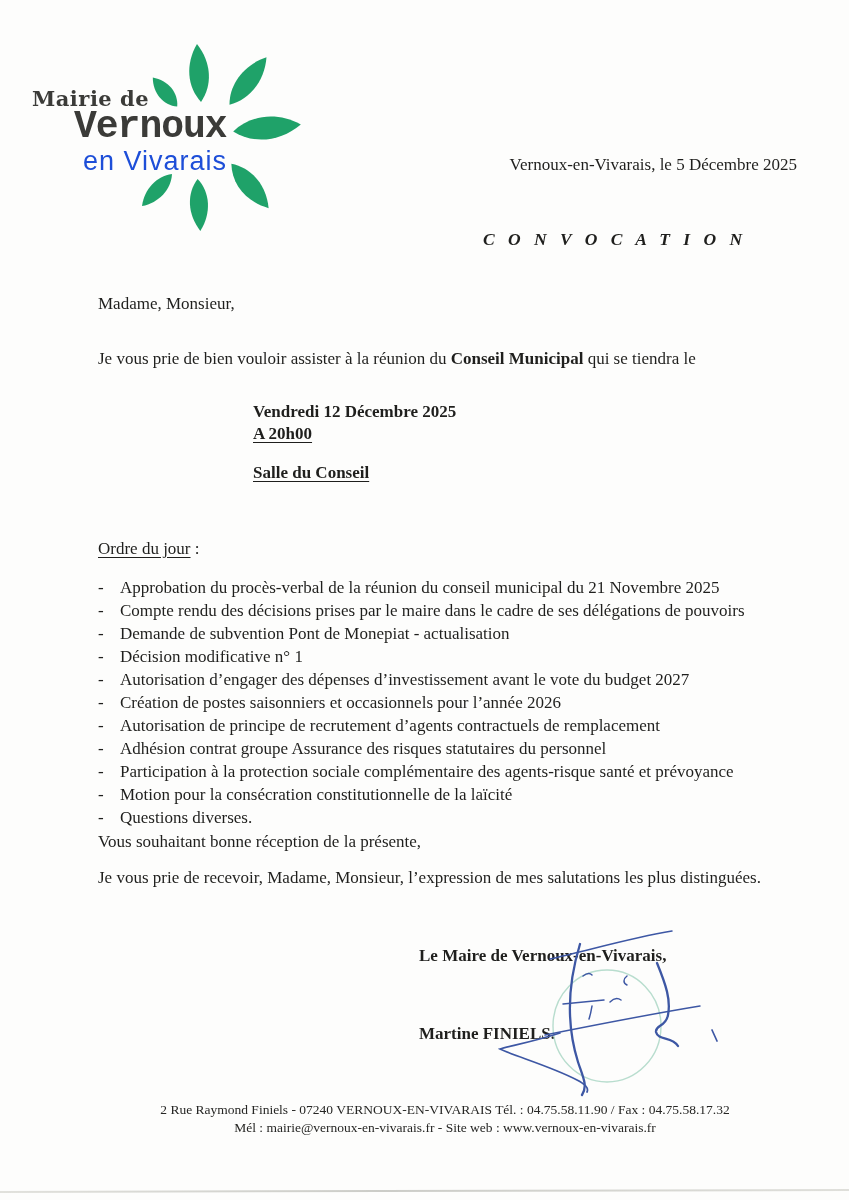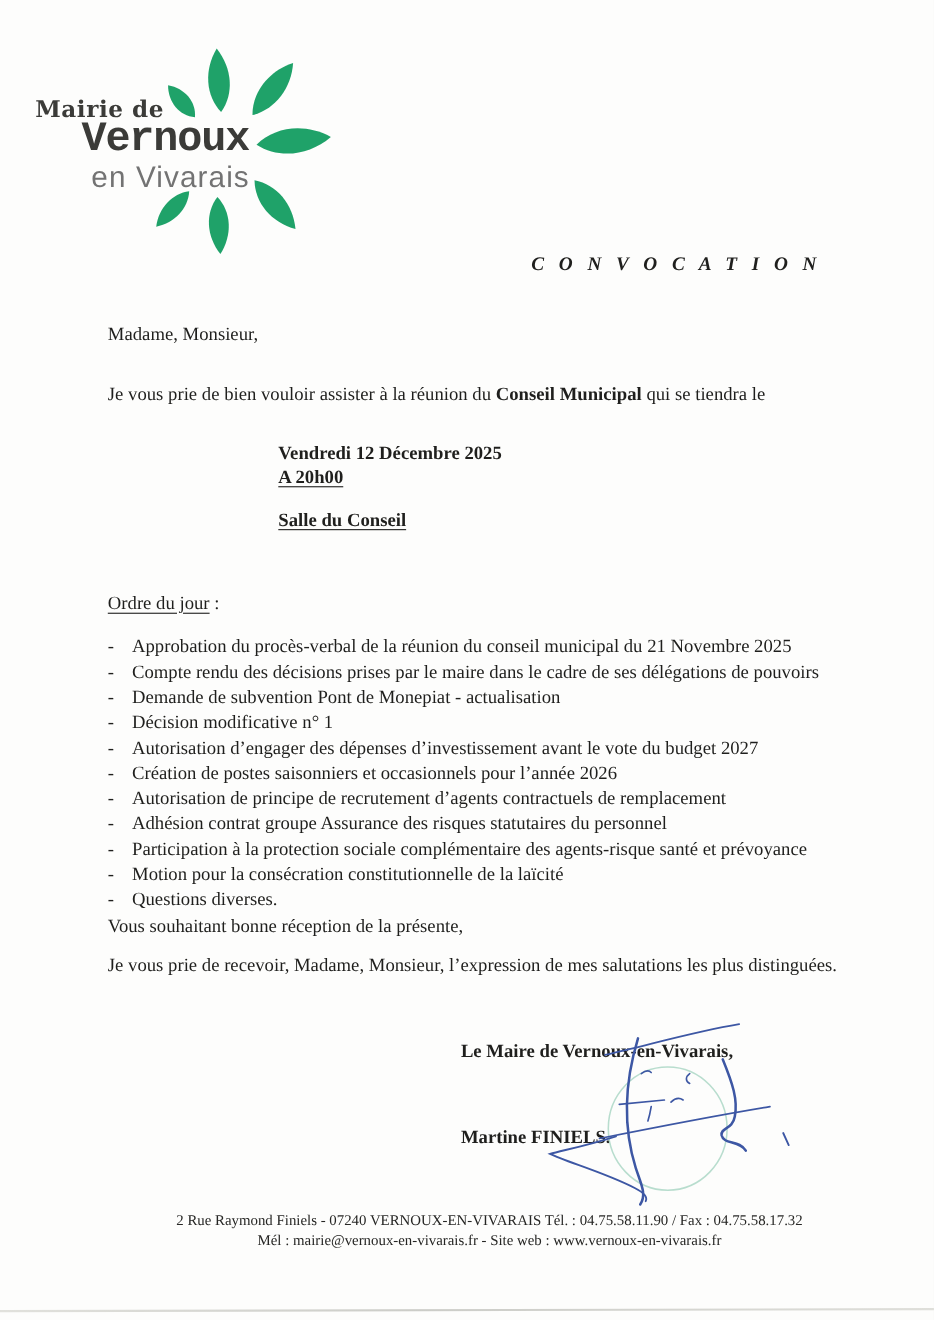--- a/index.html
+++ b/index.html
@@ -10,21 +10,21 @@
     overflow:hidden;
   }
   .abs { position:absolute; }
   .serif17 { font-size:17px; line-height:21px; }
   .b { font-weight:700; }
   .u { text-decoration:underline; text-underline-offset:3px; }
 
   
   .logo-line1 { left:32px; top:86px; font-family:"DejaVu Serif", serif; font-weight:700; font-size:21px; letter-spacing:0.5px; color:#3b3b38; }
   .logo-line2 { left:74px; top:105px; font-family:Liberation Mono, monospace; font-weight:700; font-size:38px; letter-spacing:-1px; color:#3b3b38; }
-  .logo-line3 { left:83px; top:146px; font-family:"Liberation Sans", sans-serif; font-size:27px; letter-spacing:1px; color:#737373; }
+  .logo-line3 { left:83px; top:146px; font-family:"Liberation Sans", sans-serif; font-size:27px; letter-spacing:1px; color:#1d4ed8; }
 
   .dateline { right:52px; top:155px; font-size:17px; }
   .doc-title { left:483px; top:229px; font-size:17.5px; font-weight:700; letter-spacing:4.5px;font-style:italic; }
 
   .salutation { left:98px; top:293px; }
   .intro { left:98px; top:348px; }
 
   .meeting { left:253px; top:401px; width:400px; text-align:left; font-weight:700; }
   .meeting .m-line { line-height:22px; }
   .meeting .m-place { margin-top:17px; }
@@ -60,20 +60,21 @@
       <path transform="translate(247,98) rotate(84)" d="M0,-34 C15,-12 15,15 0,34 C-15,15 -15,-12 0,-34 Z"></path>
       <path transform="translate(230,156) rotate(140)" d="M0,-29 C13,-10 13,13 0,29 C-13,13 -13,-10 0,-29 Z"></path>
       <path transform="translate(179,175) rotate(177)" d="M0,-26 C12,-9 12,12 0,26 C-12,12 -12,-9 0,-26 Z"></path>
       <path transform="translate(137,160) rotate(-137)" d="M0,-22 C10,-8 10,10 0,22 C-10,10 -10,-8 0,-22 Z"></path>
     </g>
   </svg>
   <div class="abs logo-line1">Mairie de</div>
   <div class="abs logo-line2">Vernoux</div>
   <div class="abs logo-line3">en Vivarais</div>
 
+  <div class="abs dateline">Vernoux-en-Vivarais, le 5 Décembre 2025</div>
   <div class="abs doc-title">C O N V O C A T I O N</div>
 
   <div class="abs serif17 salutation">Madame, Monsieur,</div>
 
   <div class="abs serif17 intro"><span>Je vous prie de bien vouloir assister à la réunion du </span><span class="b">Conseil Municipal</span><span> qui se tiendra le</span></div>
 
   <div class="abs serif17 meeting">
     <div class="m-line">Vendredi 12 Décembre 2025</div>
     <div class="m-line u">A 20h00</div>
     <div class="m-line m-place u">Salle du Conseil</div>

